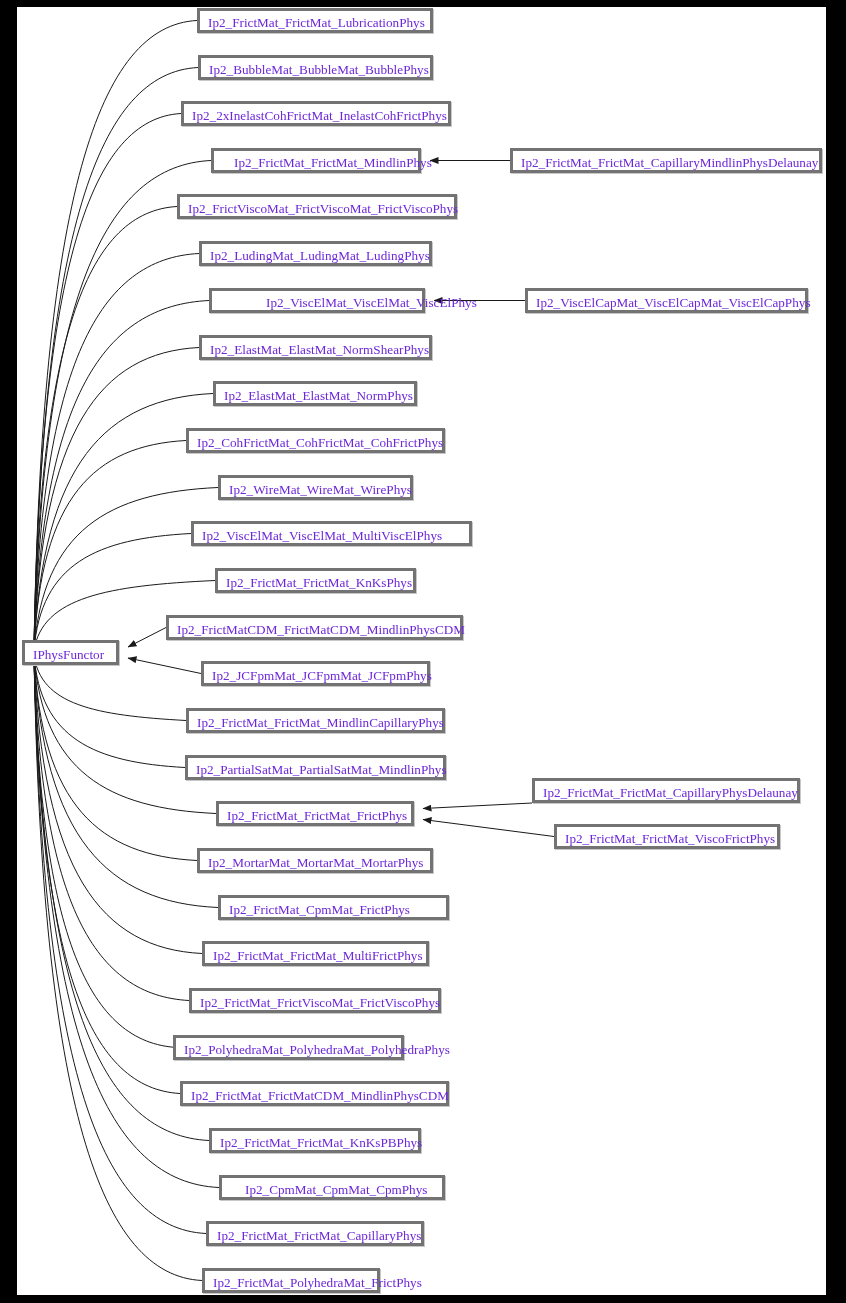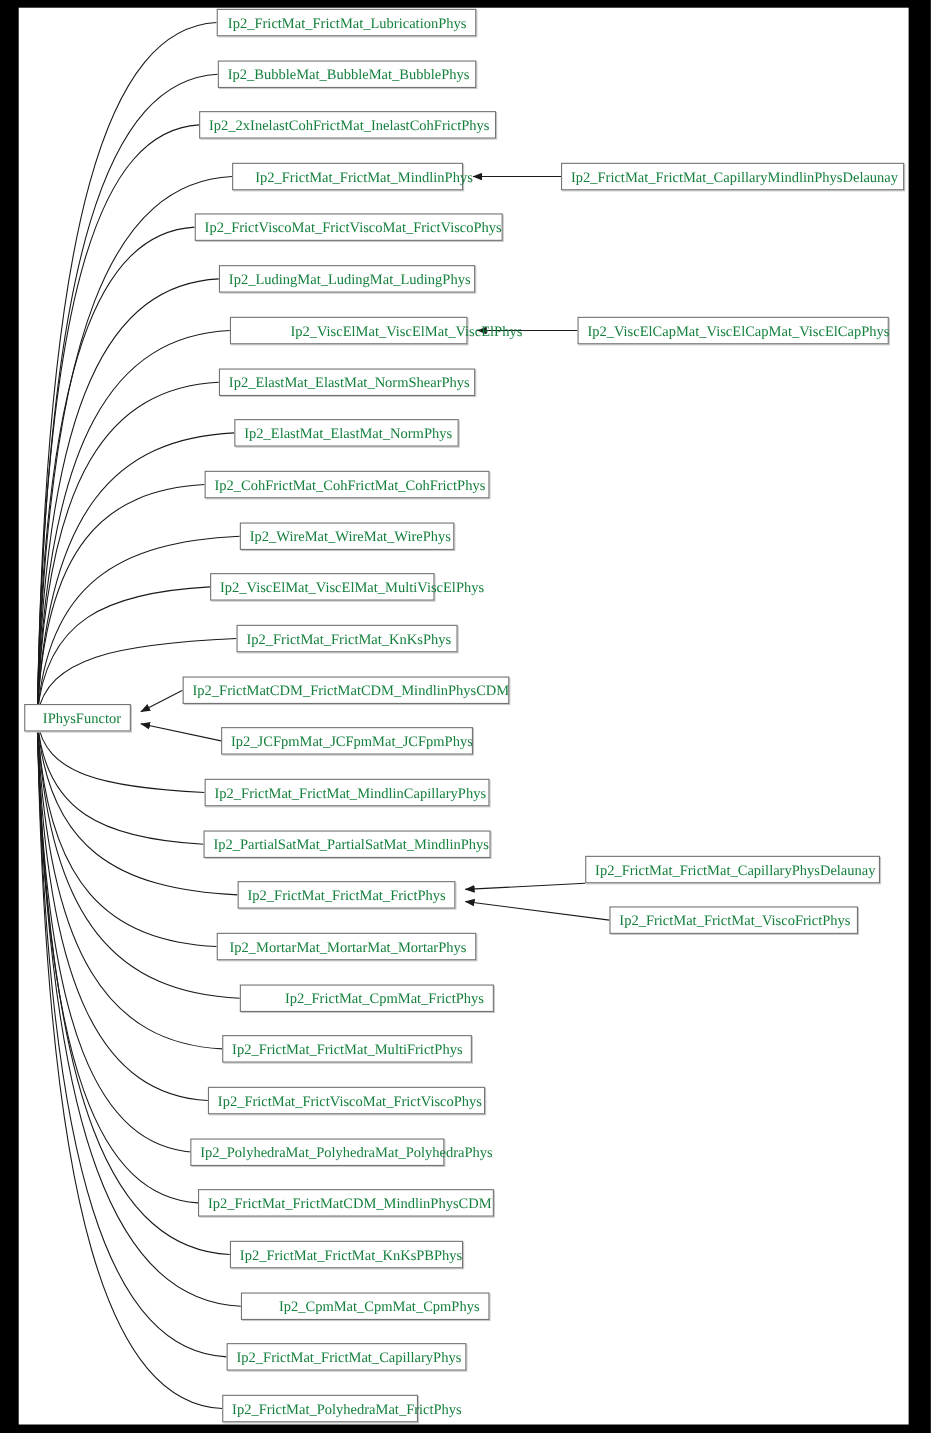--- a/index.html
+++ b/index.html
@@ -26,27 +26,27 @@
     position: absolute;
     left: 0;
     top: 0;
     width: 809px;
     height: 1288px;
   }
   .node {
     position: absolute;
     box-sizing: border-box;
     background: #ffffff;
-    border: 1px solid #737373;
+    border: 3px solid #737373;
     box-shadow: 1px 1px 0 0 #c8c8c8;
     height: 25px;
     line-height: 23px;
-    text-align: right;
+    text-align: left;
     font-size: 13.2px;
-    color: #15803d;
+    color: #6d28d9;
     white-space: nowrap;
     letter-spacing: 0px;
   }
   .node-label {
     display: block;
     padding: 0 8px;
   }
 </style>
 </head>
 <body>
@@ -123,21 +123,21 @@
       </div>
       <div class="node" style="left: 196px; top: 374px; width: 204px;">
         <span class="node-label">Ip2_ElastMat_ElastMat_NormPhys</span>
       </div>
       <div class="node" style="left: 169px; top: 421px; width: 259px;">
         <span class="node-label">Ip2_CohFrictMat_CohFrictMat_CohFrictPhys</span>
       </div>
       <div class="node" style="left: 201px; top: 468px; width: 195px;">
         <span class="node-label">Ip2_WireMat_WireMat_WirePhys</span>
       </div>
-      <div class="node" style="left: 174px; top: 514px; width: 204px;">
+      <div class="node" style="left: 174px; top: 514px; width: 281px;">
         <span class="node-label">Ip2_ViscElMat_ViscElMat_MultiViscElPhys</span>
       </div>
       <div class="node" style="left: 198px; top: 561px; width: 201px;">
         <span class="node-label">Ip2_FrictMat_FrictMat_KnKsPhys</span>
       </div>
       <div class="node" style="left: 149px; top: 608px; width: 297px;">
         <span class="node-label">Ip2_FrictMatCDM_FrictMatCDM_MindlinPhysCDM</span>
       </div>
       <div class="node" style="left: 184px; top: 654px; width: 229px;">
         <span class="node-label">Ip2_JCFpmMat_JCFpmMat_JCFpmPhys</span>

